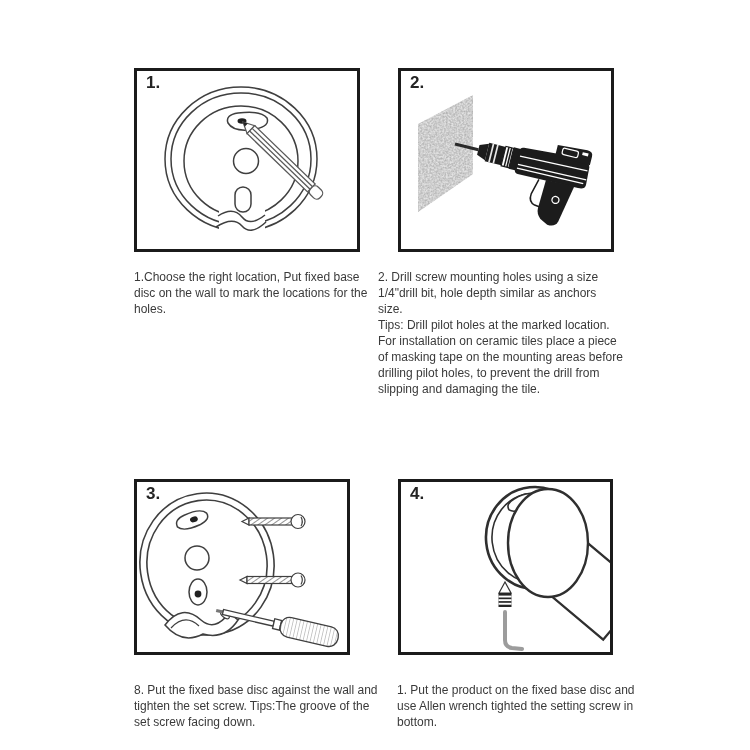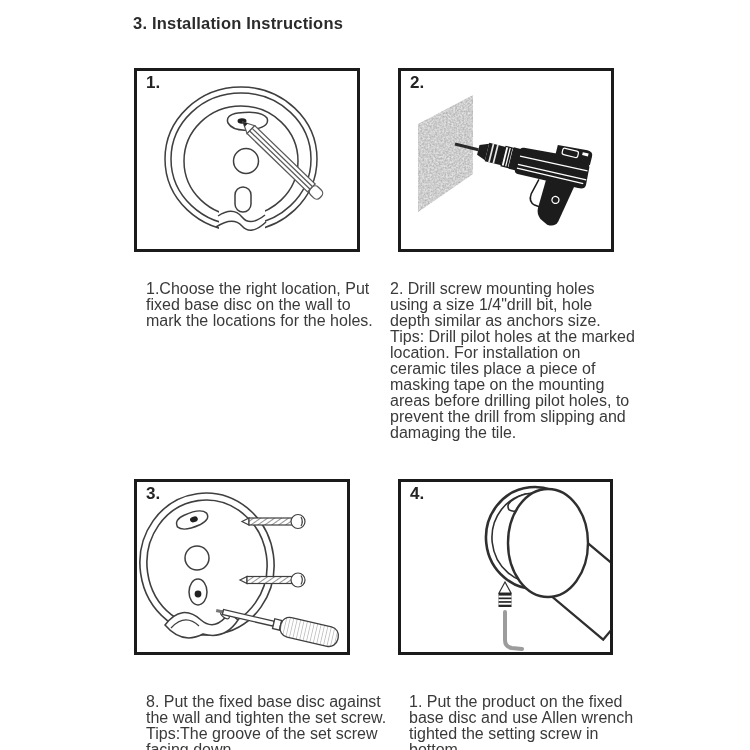--- a/index.html
+++ b/index.html
@@ -17,34 +17,33 @@
   #panel1{left:134px;top:68px;width:226px;height:184px;}
   #panel2{left:398px;top:68px;width:216px;height:184px;}
   #panel3{left:134px;top:479px;width:216px;height:176px;}
   #panel4{left:398px;top:479px;width:215px;height:176px;}
   .panel svg{position:absolute;left:0;top:0;width:100%;height:100%;display:block;}
   .num{
     position:absolute;left:9px;top:2px;z-index:2;
     font-size:17px;font-weight:bold;color:#242424;
   }
   .caption{
-    position:absolute;margin:12px;font-size:16px;line-height:16px;color:#3a3a3a;
+    position:absolute;margin:0;font-size:12px;line-height:16px;color:#3a3a3a;
     white-space:pre-line;
   }
   #cap1{left:134px;top:269px;width:240px;}
   #cap2{left:378px;top:269px;width:246px;}
   #cap3{left:134px;top:682px;width:244px;}
   #cap4{left:397px;top:682px;width:246px;}
 </style>
 </head>
 <body>
 
 <div class="page">
 
-  <h1 class="title">3. Installation Instructions</h1>
 
   <div class="panel" id="panel1">
     <span class="num">1.</span>
     <svg viewBox="0 0 220 178">
       <g fill="#ffffff" stroke="#3f3f3f" stroke-width="1.5">
         <ellipse cx="104" cy="88" rx="76" ry="72"></ellipse>
         <ellipse cx="104" cy="88" rx="70" ry="66"></ellipse>
         <ellipse cx="104" cy="90" rx="57" ry="55"></ellipse>
       </g>
 

